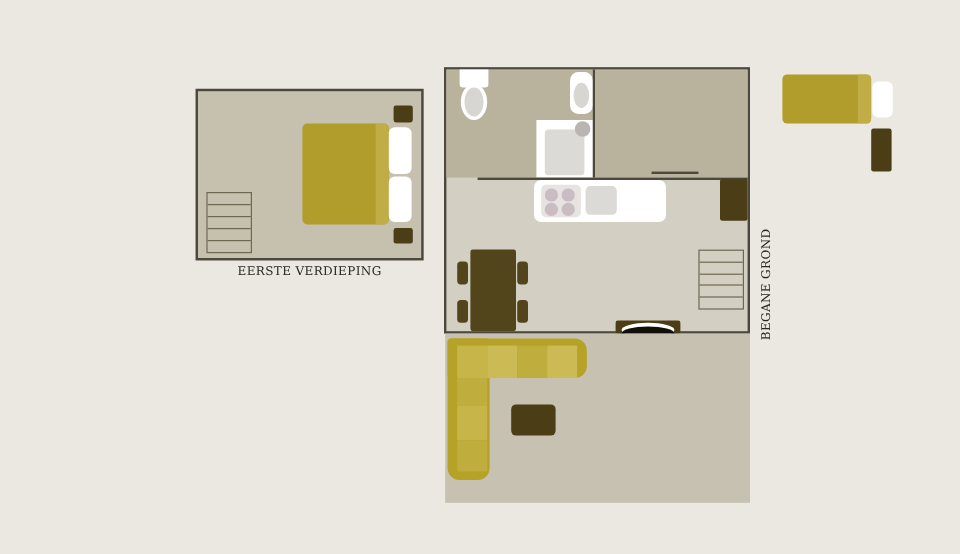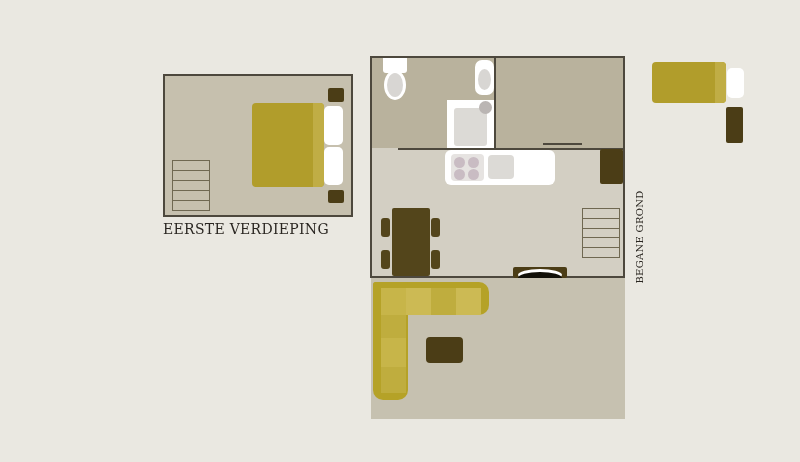--- a/index.html
+++ b/index.html
@@ -22,21 +22,21 @@
   .stairs .step{flex:1;border-bottom:1px solid var(--thin-line);}
   .stairs .step:last-child{border-bottom:none;}
   .ff-stairs{left:7px;top:84px;width:38px;height:51px;}
   .ff-blanket{left:87px;top:27px;width:72px;height:84px;background:var(--olive);border-radius:4px;overflow:hidden;}
   .blanket-strip{position:absolute;right:0;top:0;bottom:0;width:11px;background:var(--olive-light);}
   .ff-pillow1{left:159px;top:30px;width:19px;height:39px;background:var(--white);border-radius:5px;}
   .ff-pillow2{left:159px;top:71px;width:19px;height:38px;background:var(--white);border-radius:5px;}
   .nightstand{background:var(--brown);border-radius:2px;}
   .ff-ns1{left:163px;top:12px;width:16px;height:14px;}
   .ff-ns2{left:163px;top:114px;width:16px;height:13px;}
-  .hlabel{left:163px;top:221px;width:190px;text-align:left;font-size:14px;letter-spacing:.3px;color:var(--text);white-space:nowrap;}
+  .hlabel{left:163px;top:221px;width:190px;text-align:center;font-size:10px;letter-spacing:.3px;color:var(--text);white-space:nowrap;}
 
   
   .gf-outline{left:370px;top:56px;width:255px;height:222px;border:2px solid var(--wall);background:var(--floor-light);}
   .bathroom{left:0;top:0;width:122px;height:90px;background:var(--floor-dark);}
   .divider-wall{left:122px;top:0;width:2px;height:90px;background:var(--wall);}
   .bedroom{left:124px;top:0;width:127px;height:90px;background:var(--floor-dark);}
   .bottom-wall{left:26px;top:90px;width:225px;height:2px;background:var(--wall);}
   .door-line{left:171px;top:85px;width:39px;height:2px;background:var(--wall);}
 
   .toilet-tank{left:11px;top:0;width:24px;height:15px;background:var(--white);border-radius:0 0 3px 3px;}

